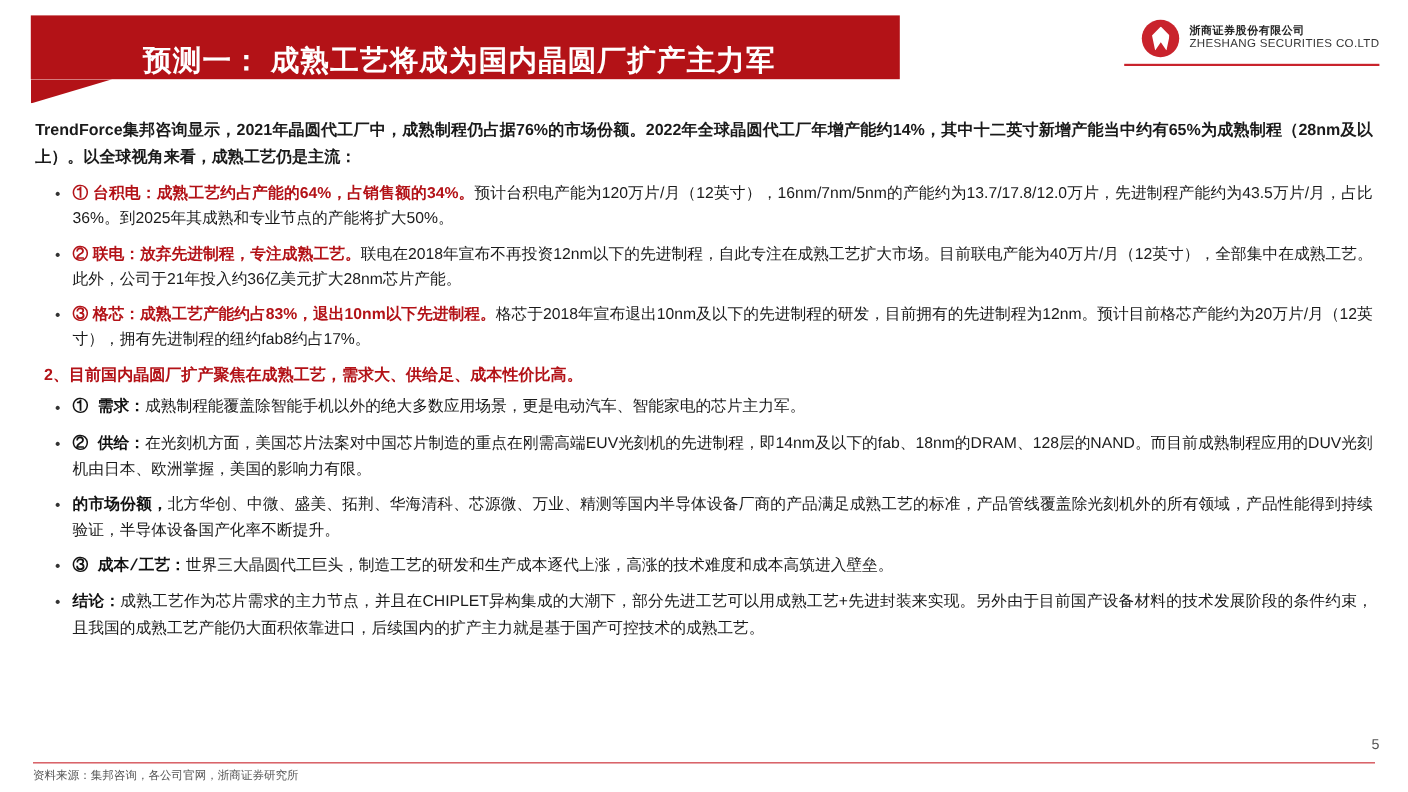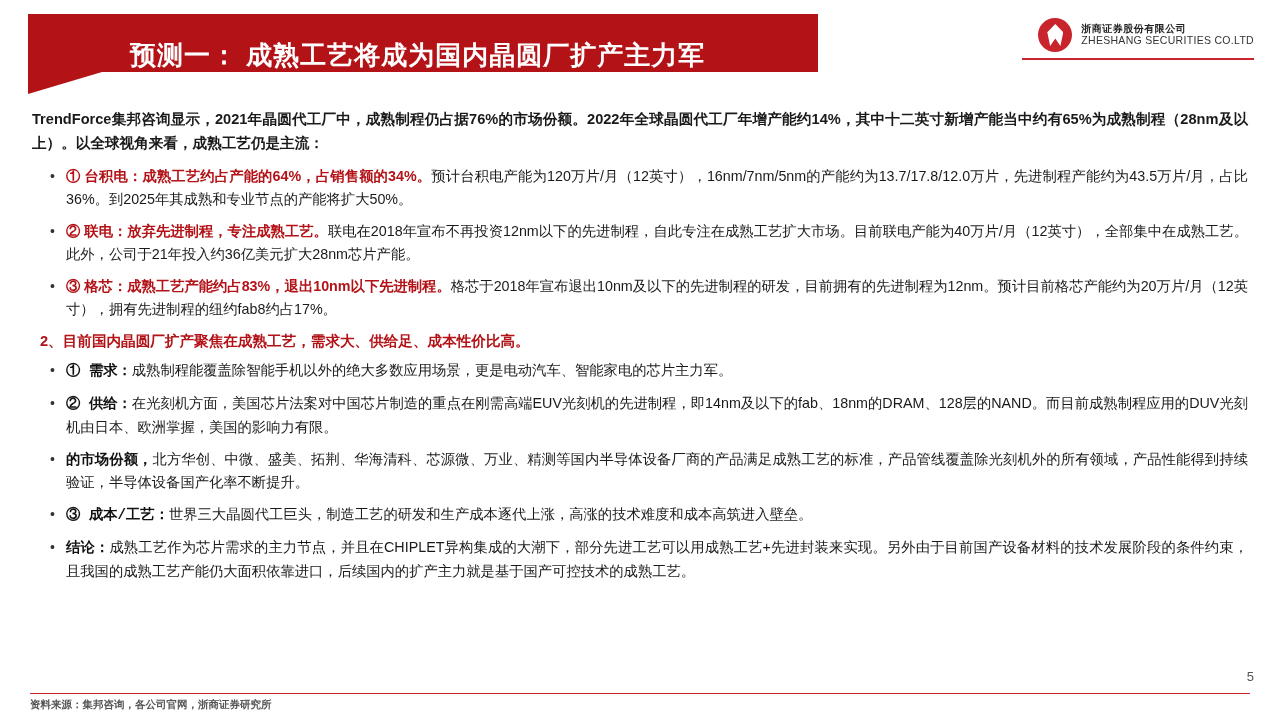--- a/index.html
+++ b/index.html
@@ -162,21 +162,20 @@
     width: 1220px;
     height: 1px;
     background: #c9232c;
   }
   .footer-source {
     position: absolute;
     left: 30px;
     bottom: 8px;
     font-size: 10.5px;
     color: #555555;
-    font-weight: bold;
   }
   .page-number {
     position: absolute;
     right: 26px;
     bottom: 36px;
     font-size: 13px;
     color: #555555;
   }
 </style>
 </head>

